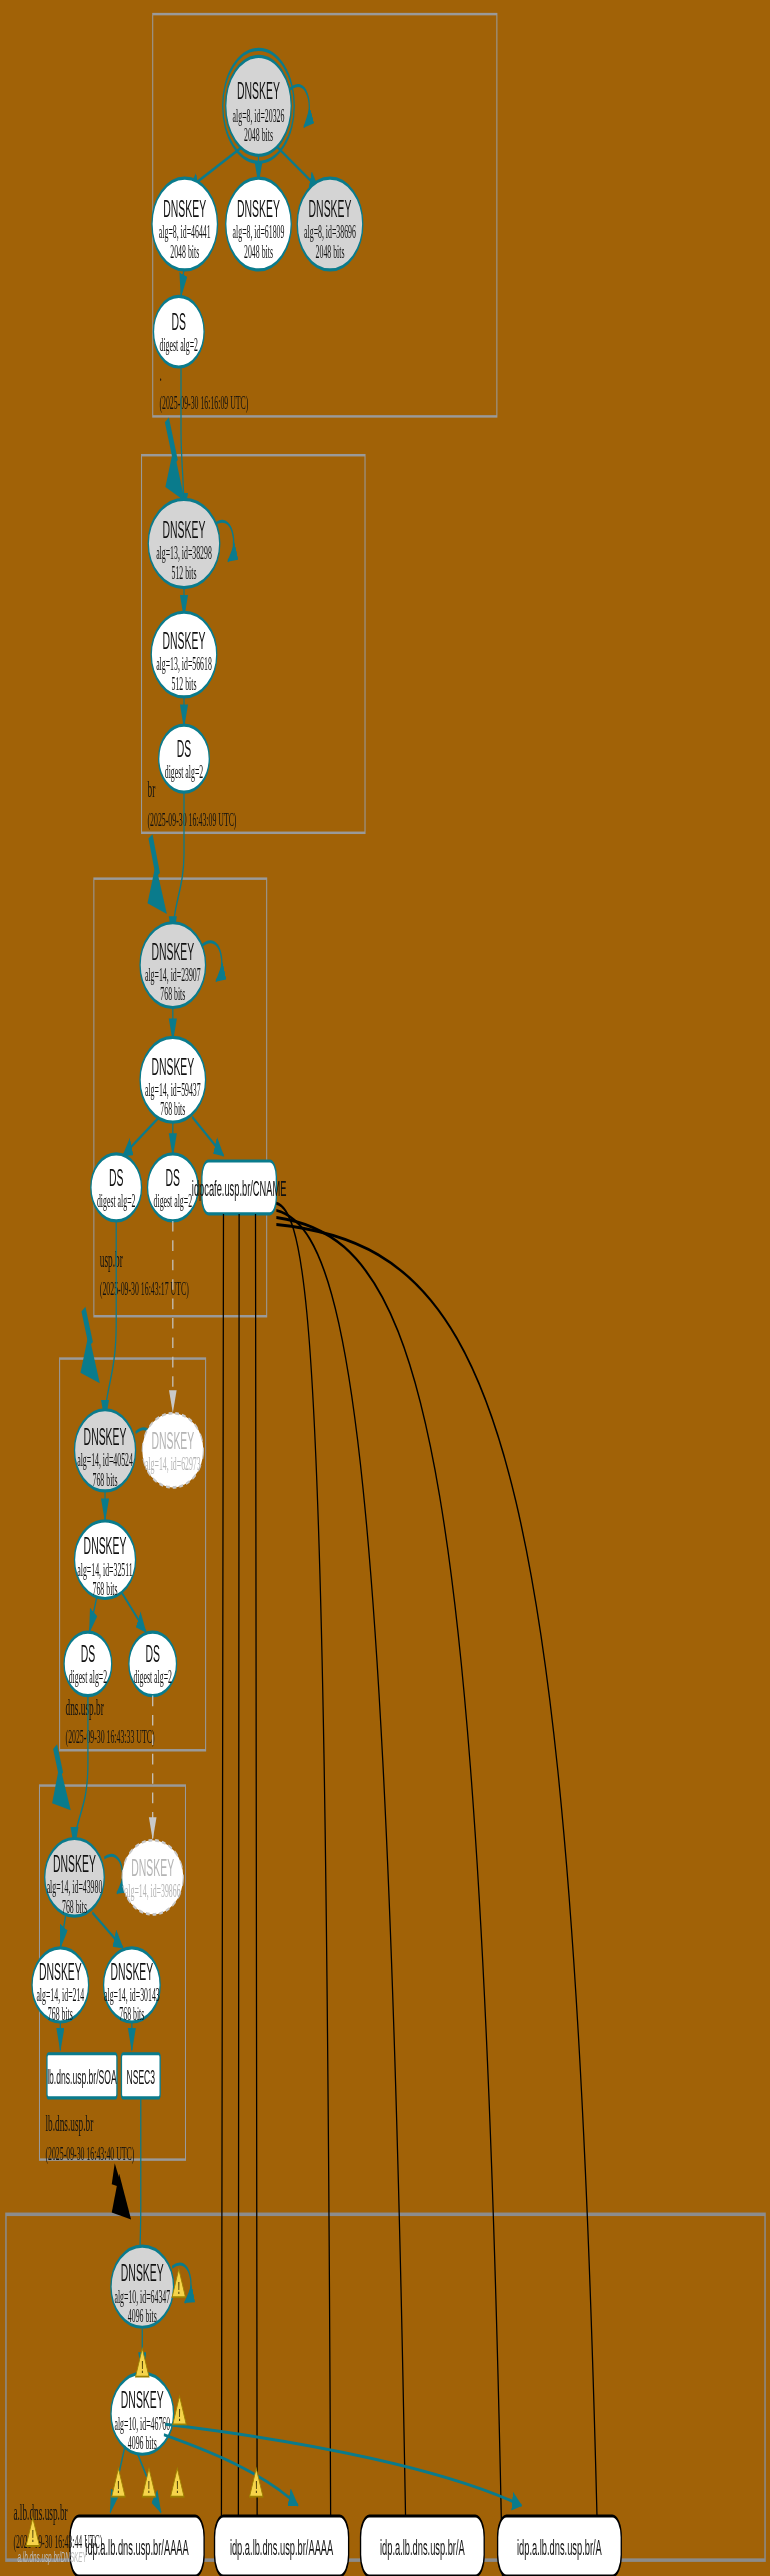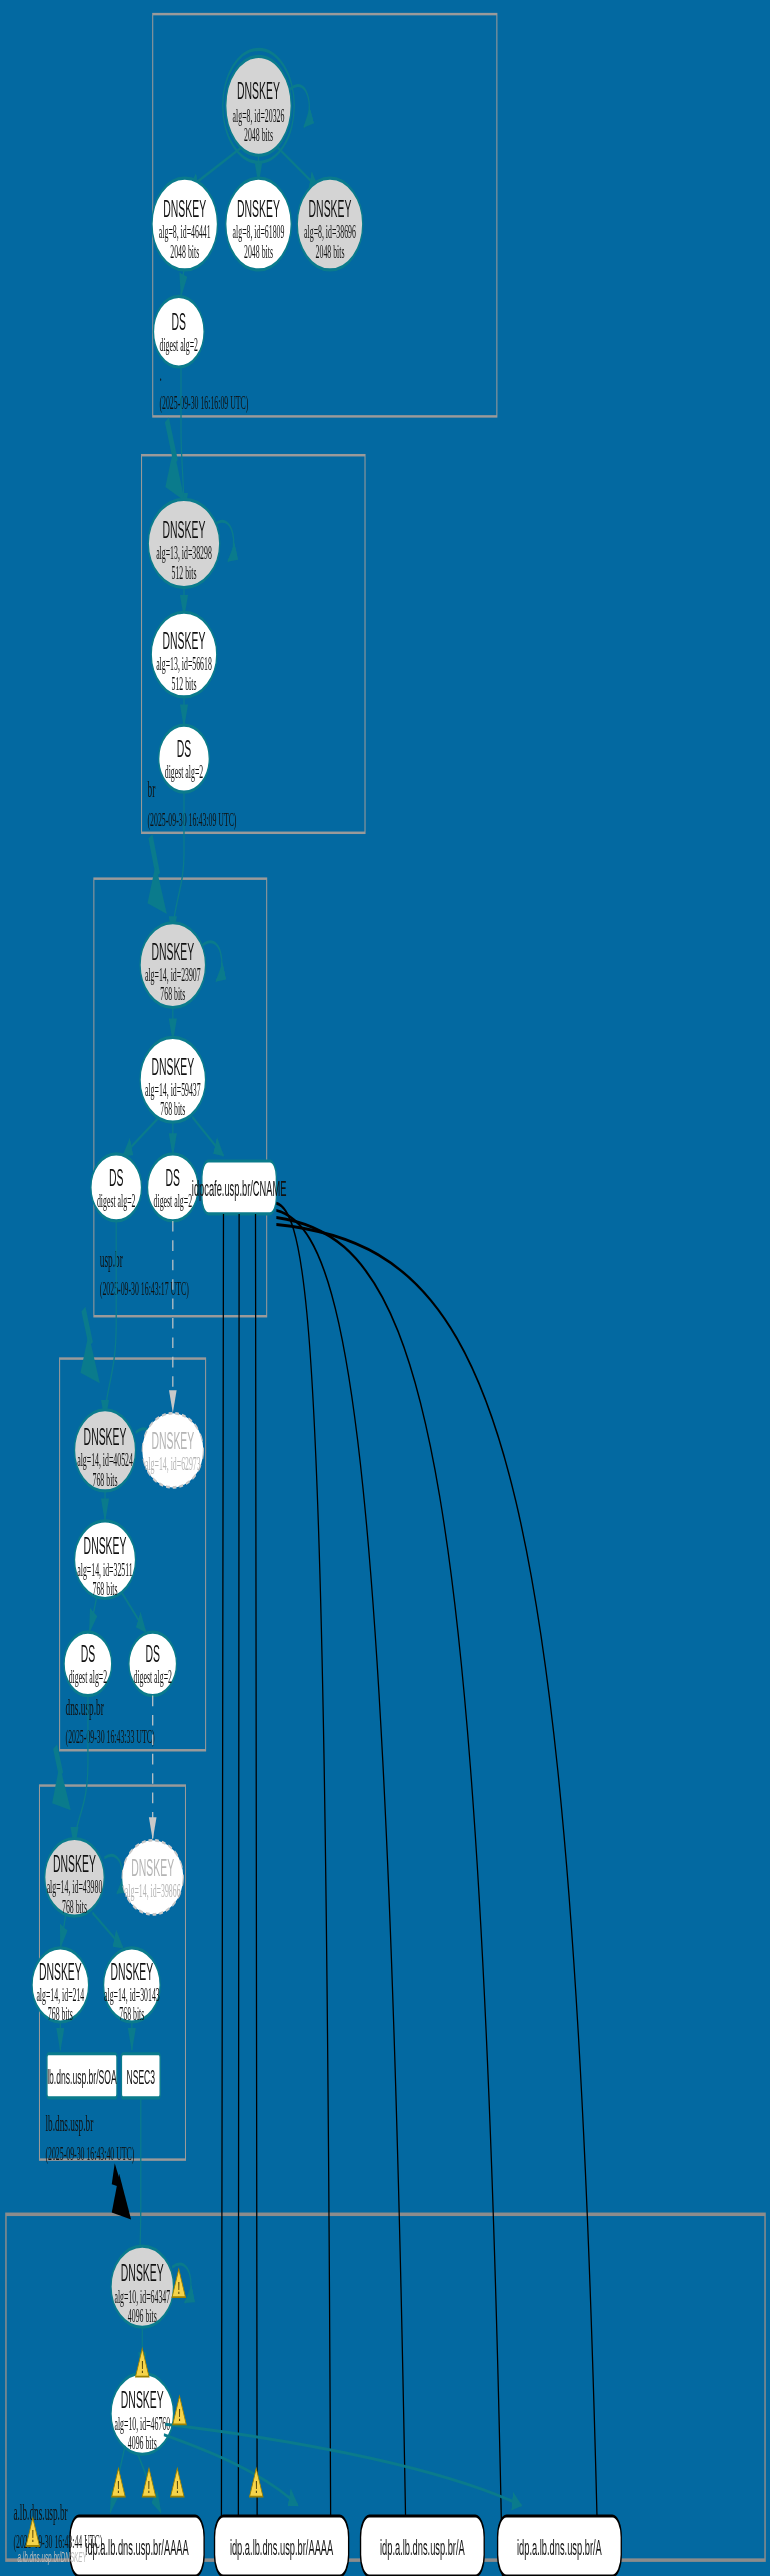--- a/index.html
+++ b/index.html
@@ -1,17 +1,17 @@
 <!DOCTYPE html>
 <html style="font-size:12px"><head>
 <meta charset="utf-8">
 <style>
   html,body{margin:0;padding:0;background:#ffffff;}
   body{font-family:"Liberation Sans",sans-serif;}
-  #stage{position:relative;width:771px;height:2576px;overflow:hidden;background:#0369a1;}
+  #stage{position:relative;width:771px;height:2576px;overflow:hidden;background:#a16207;}
   svg{display:block;}
   .zbox{fill:none;stroke:#9a9a9a;stroke-width:1.4;}
   .zbox-outer{fill:none;stroke:#8c8c8c;stroke-width:2;}
   .node-ell{stroke:#0a7b8c;stroke-width:1.8;}
   .fill-grey{fill:#d4d4d4;}
   .fill-white{fill:#ffffff;}
   .node-dashed{fill:#ffffff;stroke:#c9c9c9;stroke-width:1.5;stroke-dasharray:5 4;}
   .edge{stroke:#0a7b8c;stroke-width:1.7;fill:none;}
   .edge-thick{stroke:#0a7b8c;stroke-width:6;fill:none;}
   .edge-black{stroke:#000000;stroke-width:1.7;fill:none;}

